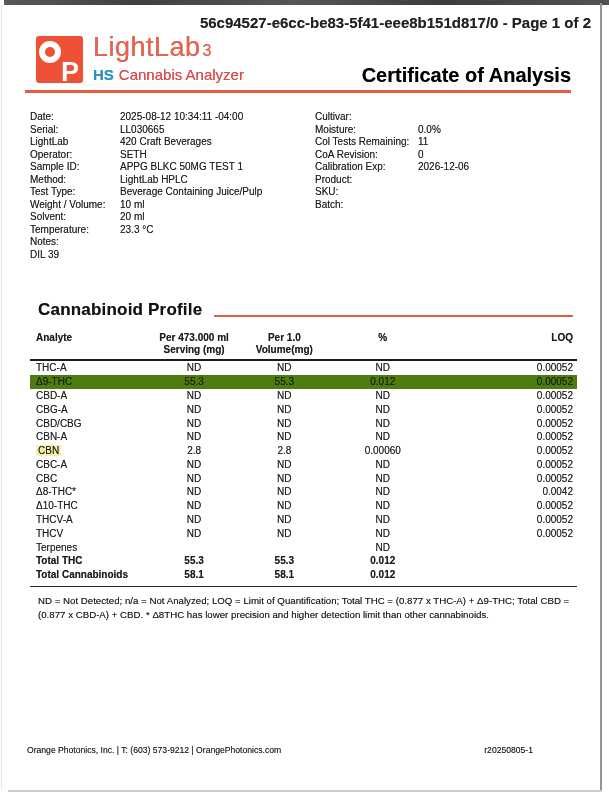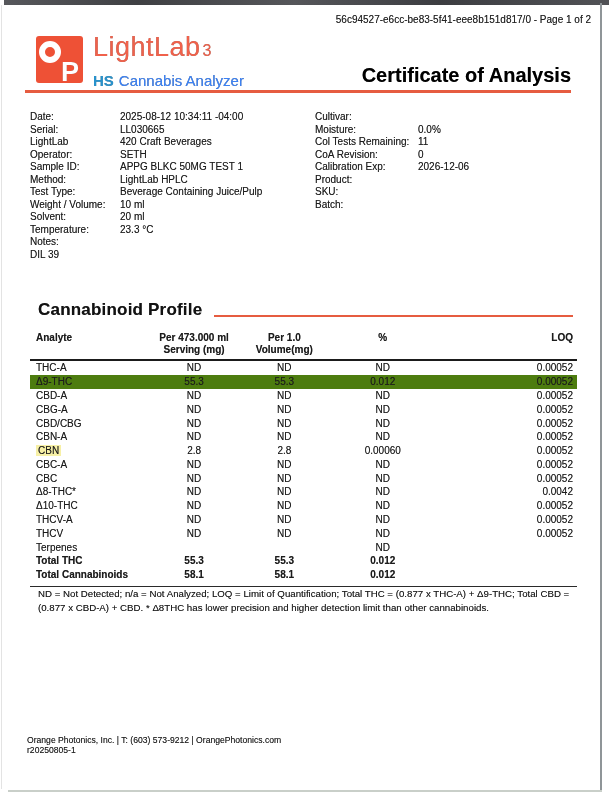--- a/index.html
+++ b/index.html
@@ -14,35 +14,35 @@
   }
   .page { position:absolute; inset:0; background:#fff; }
 
   
   .scan-bar-top { position:absolute; top:0; left:4px; right:0; height:5px;
     background:linear-gradient(90deg,#57585c 0%,#3f4043 22%,#55565a 48%,#3c3d41 72%,#515256 100%); }
   .scan-edge-right { position:absolute; top:3px; bottom:5px; right:7px; width:2px; background:#8f9598; }
   .scan-edge-bottom { position:absolute; bottom:5px; left:8px; right:7px; height:2px; background:#c9cfc9; }
   .scan-edge-left { position:absolute; top:5px; bottom:8px; left:1px; width:1px; background:#e3e3e3; }
 
-  .doc-id { position:absolute; top:14px; right:18px; font-size:10px; font-weight:400; color:#222; }
+  .doc-id { position:absolute; top:14px; right:18px; font-size:15px; font-weight:700; color:#222; }
 
   
   .logo-mark { position:absolute; left:36px; top:36px; width:47px; height:47px;
     background:#ee5136; border-radius:3px; }
   .logo-ring { position:absolute; left:3px; top:5px; width:22px; height:22px;
     border:6px solid #ffffff; border-radius:50%; }
   .logo-p { position:absolute; right:4px; bottom:-3px; color:#ffffff;
     font-size:27px; font-weight:700; line-height:1; }
   .logo-text { position:absolute; left:93px; top:33px; }
   .logo-line1 { font-size:27px; color:#f0614b; letter-spacing:.5px; line-height:1.1; display:flex; align-items:baseline; }
   .logo-ver { font-size:16px; margin-left:2px; }
-  .logo-line2 { font-size:15px; display:flex; gap:5px; align-items:baseline; margin-top:9px; }
+  .logo-line2 { font-size:15px; display:flex; gap:5px; align-items:baseline; margin-top:3px; }
   .logo-hs { color:#2892cc; font-weight:700; }
-  .logo-sub { color:#3b82f6; }
+  .logo-sub { color:#ef4444; }
   .cert-title { position:absolute; top:64px; right:38px; font-size:20px; font-weight:700; color:#000000; }
   .rule-orange { position:absolute; top:90px; left:25px; right:38px; height:3px; background:#e65c40; }
 
   
   .meta { position:absolute; top:111px; left:30px; right:20px; display:flex; font-size:10px; line-height:12.5px; }
   .meta-col.left  { width:270px; flex:none; }
   .meta-col.right { flex:1;margin-left:15px; }
   .meta-row { display:flex; }
   .meta-col.left  .ml { width:90px;  flex:none; }
   .meta-col.right .ml { width:103px; flex:none; }
@@ -60,25 +60,25 @@
   th:nth-child(1), td:nth-child(1) { text-align:left;  width:19%; padding-left:6px; }
   th:nth-child(2), td:nth-child(2) { text-align:center; width:22%; }
   th:nth-child(3), td:nth-child(3) { text-align:center; width:11%; }
   th:nth-child(4), td:nth-child(4) { text-align:center; width:25%; }
   th:nth-child(5), td:nth-child(5) { text-align:right; width:23%; padding-right:4px; }
   tr.hl-row td { background:#4d7c0f; }
   .hl-name { background:#f7f0a6; padding:0 2px; }
   tr.total td { font-weight:700; }
   tbody tr:last-child td { border-bottom:1.3px solid #2a2a2a; padding-bottom:6px; }
 
-  .footnote { font-size:9.7px; line-height:13.5px; padding:0 6px 0 8px; color:#1a1a1a; }
+  .footnote { font-size:9.7px; line-height:13.5px; margin-top:7px; padding:0 6px 0 8px; color:#1a1a1a; }
 
   
   .footer { position:absolute; bottom:42px; left:27px; right:20px; display:flex;
-    justify-content:space-between; font-size:8.6px; color:#222;flex-direction:column; }
+    justify-content:space-between; font-size:8.6px; color:#222; }
   .footer .rev { margin-right:56px; }
 </style>
 </head>
 <body>
 
 <div class="page">
 
   <div class="scan-bar-top"></div>
   <div class="scan-edge-right"></div>
   <div class="scan-edge-bottom"></div>

